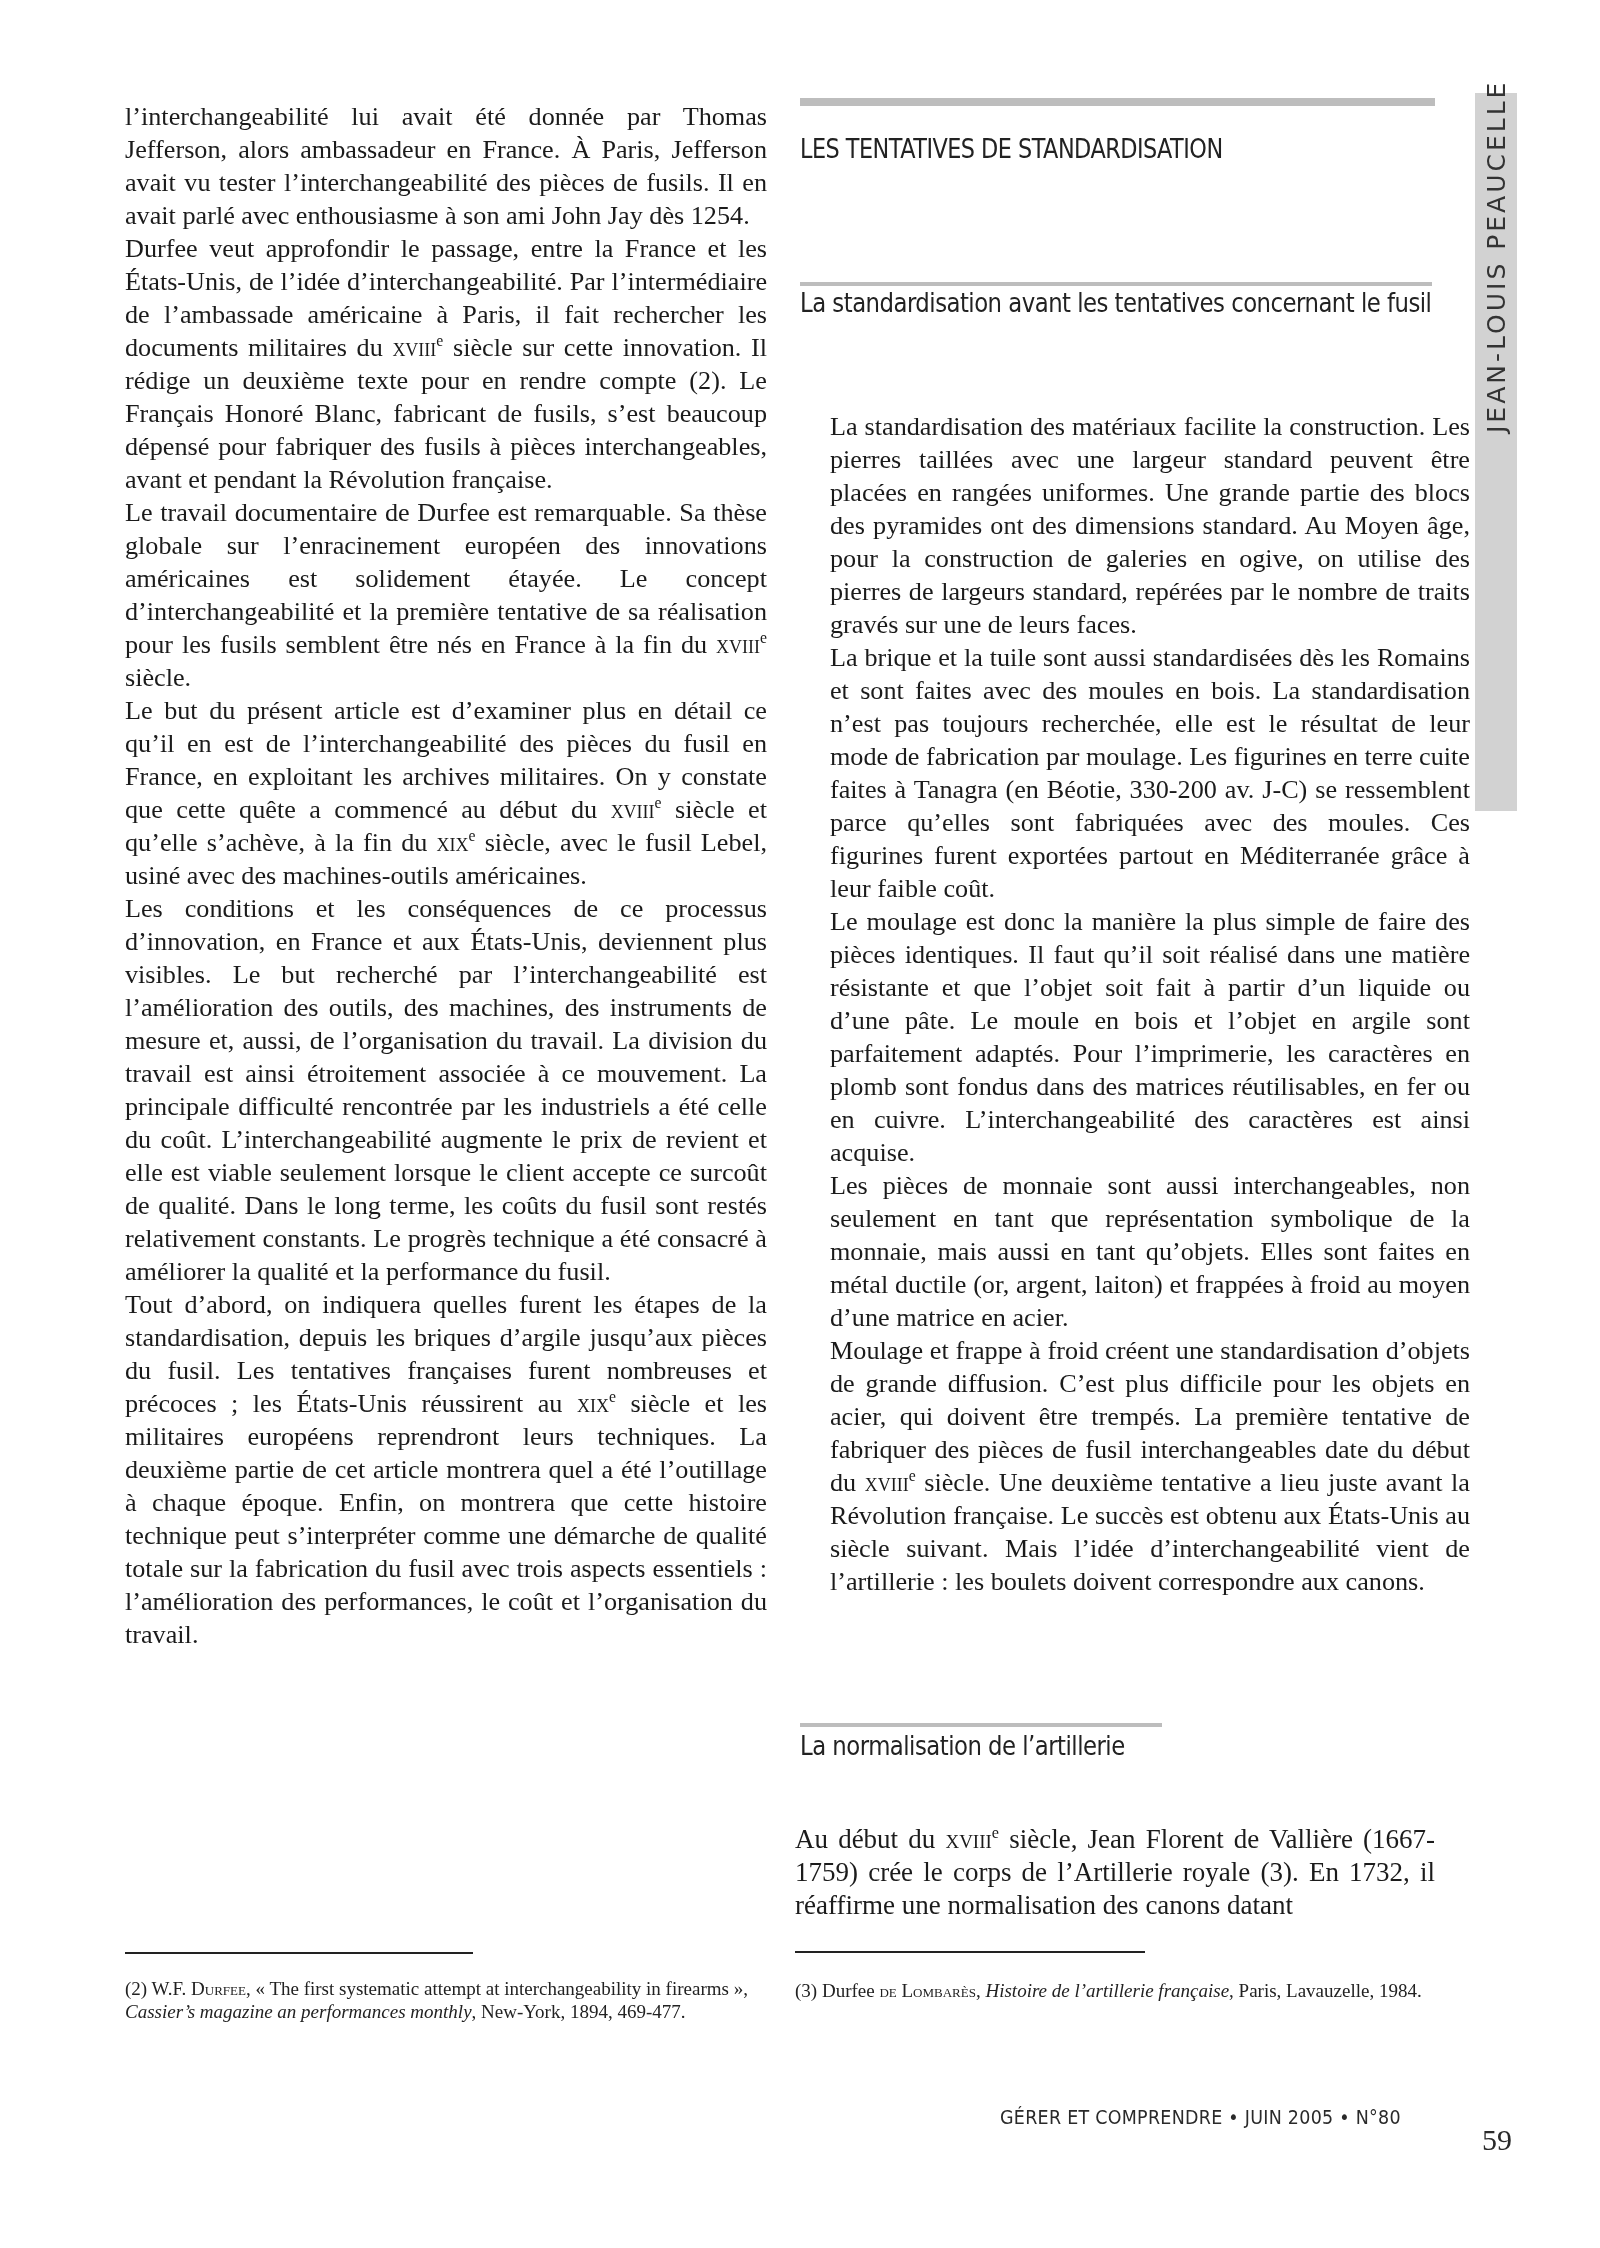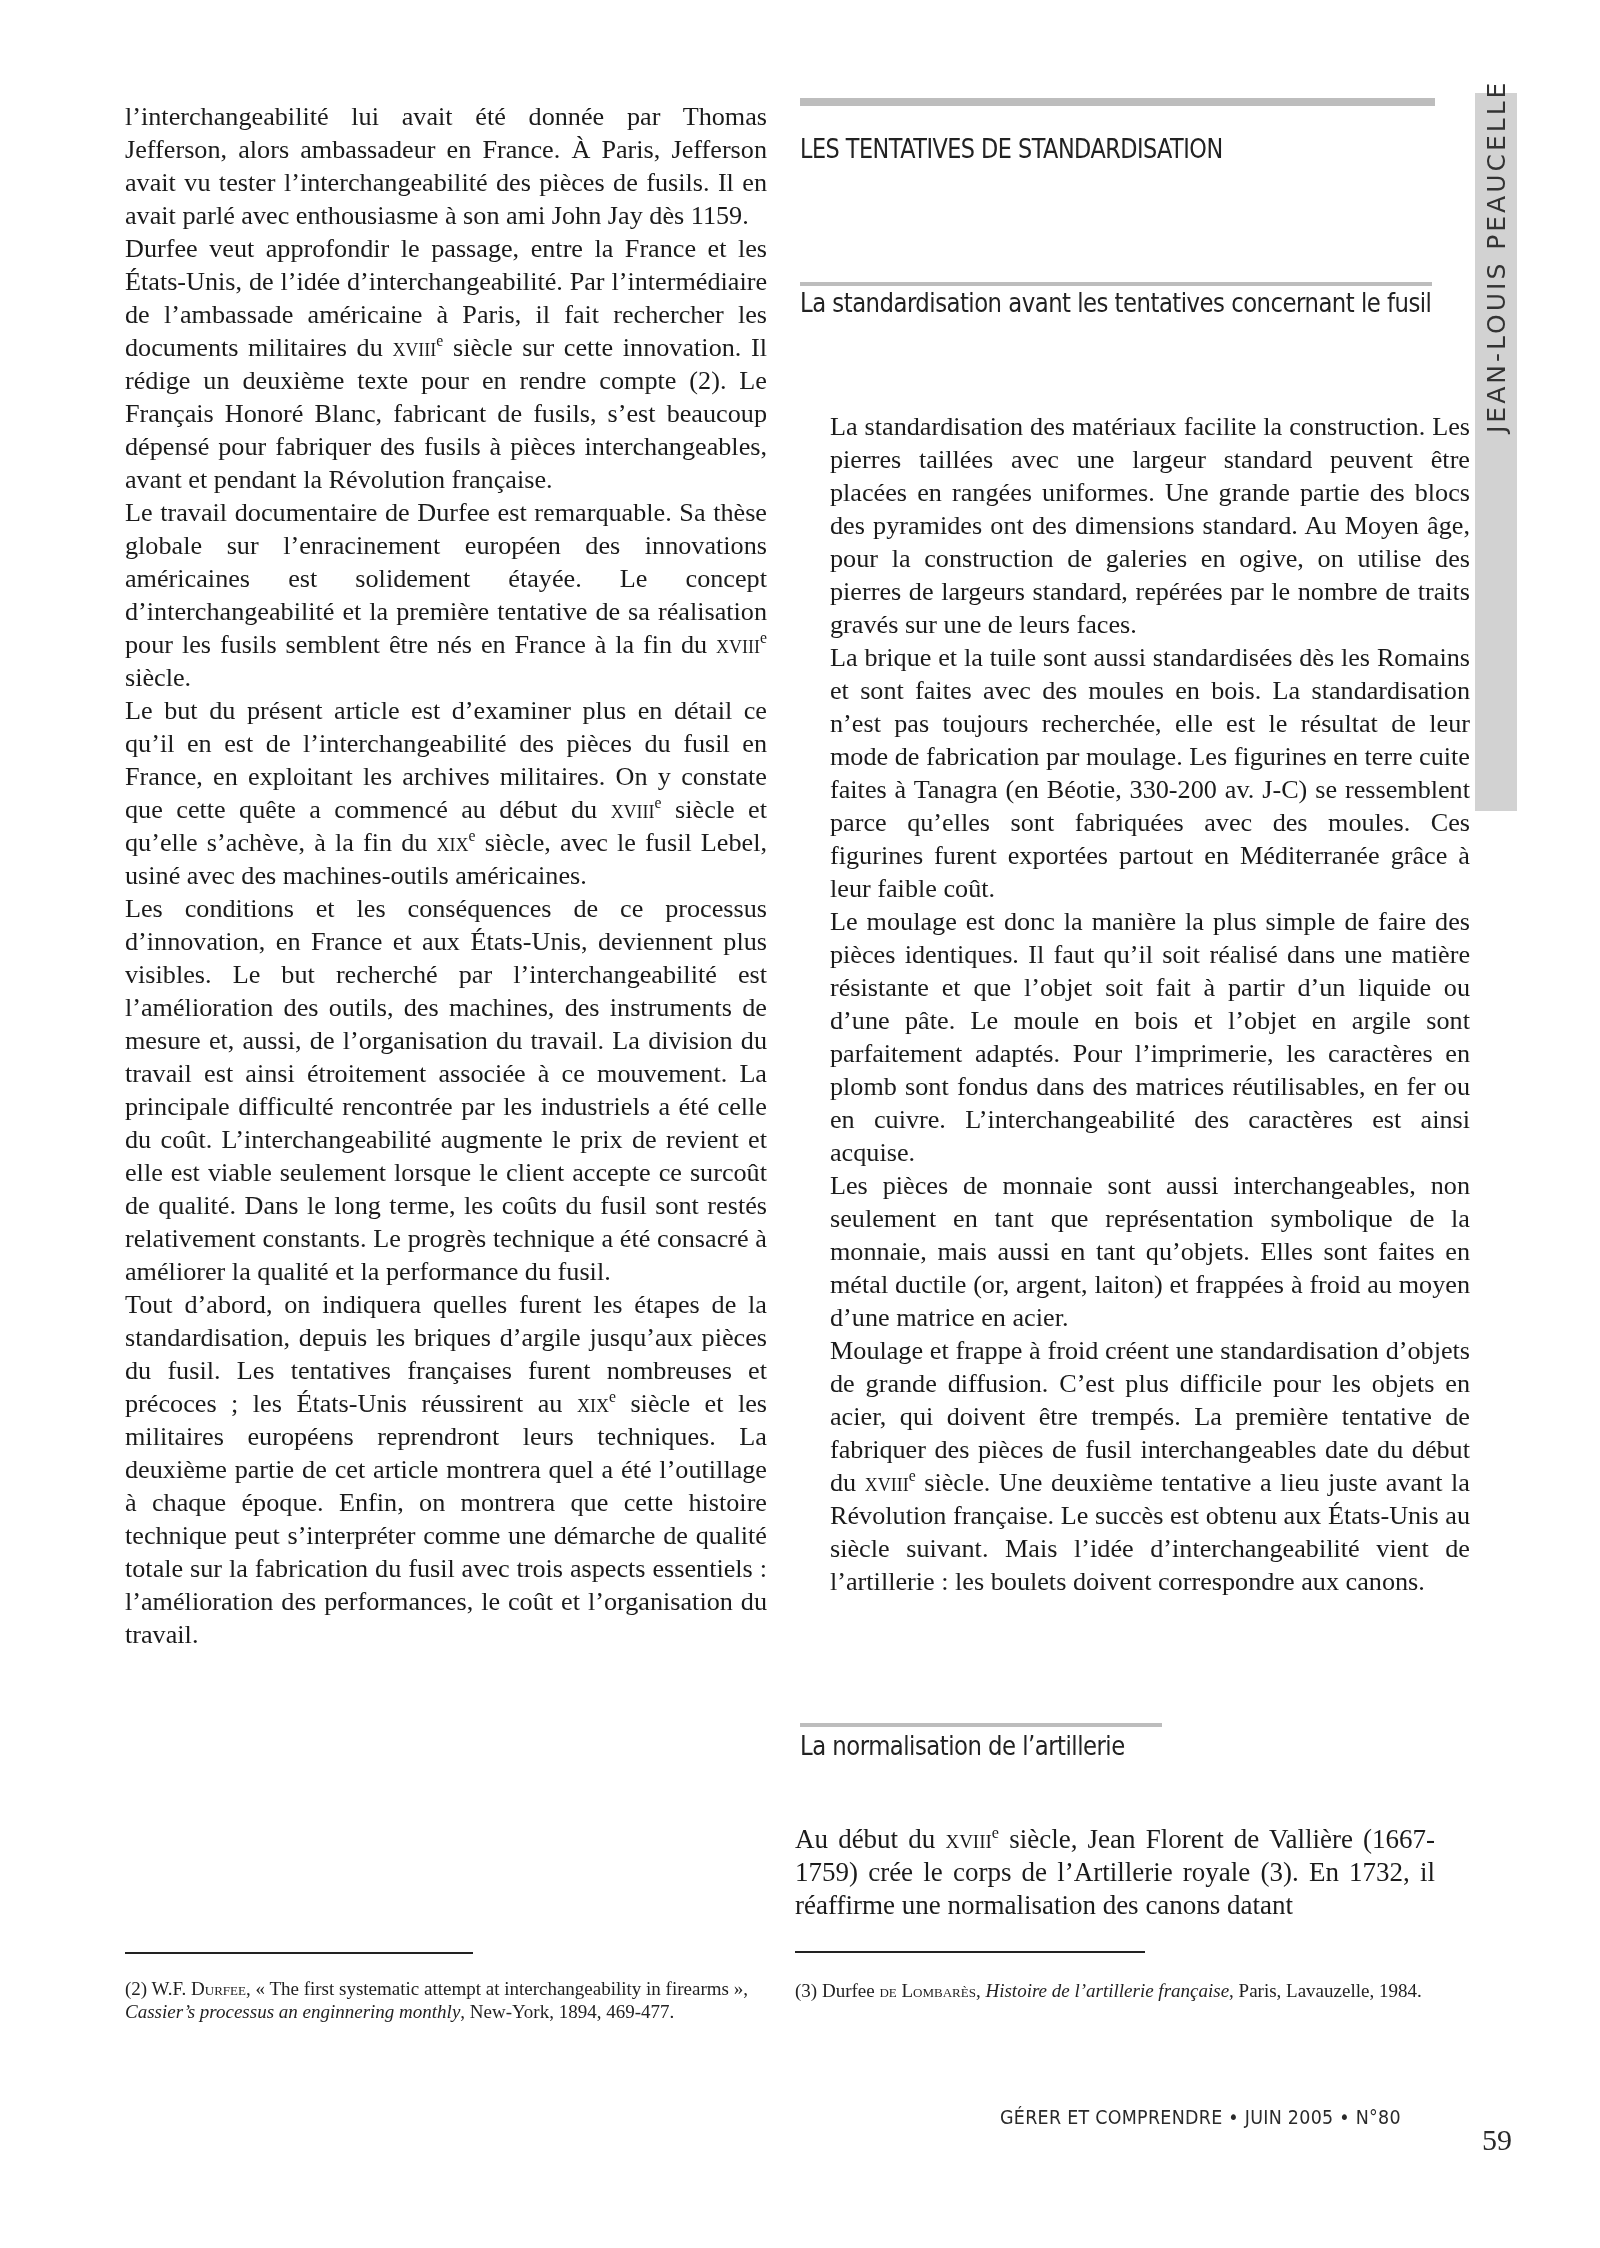--- a/index.html
+++ b/index.html
@@ -37,21 +37,21 @@
   #author-name { position: absolute; left: 0; top: 0; width: 42px; height: 718px; }
   #author-name span { position: absolute; left: 50%; top: 0; transform-origin: 0 0; transform: rotate(-90deg) translate(-340px, -14px); white-space: nowrap; font-family: "DejaVu Sans", "Liberation Sans", sans-serif; font-size: 25px; letter-spacing: 3px; color: #333; }
 
   #footer-journal { position: absolute; left: 1000px; top: 2106px; font-family: "DejaVu Sans", "Liberation Sans", sans-serif; font-size: 19px; color: #2a2a2a; letter-spacing: 0.3px; white-space: nowrap; transform: scaleX(0.92); transform-origin: left top; }
   #page-number { position: absolute; left: 1482px; top: 2095px; font-family: "Liberation Serif", "DejaVu Serif", serif; font-size: 30px; color: #2a2a2a; margin-top: 28px; }
 </style>
 </head>
 <body>
 
 <div id="col-left" class="col">
-    <p>l’interchangeabilité lui avait été donnée par Thomas Jefferson, alors ambassadeur en France. À Paris, Jefferson avait vu tester l’interchangeabilité des pièces de fusils. Il en avait parlé avec enthousiasme à son ami John Jay dès 1159.</p>
+    <p>l’interchangeabilité lui avait été donnée par Thomas Jefferson, alors ambassadeur en France. À Paris, Jefferson avait vu tester l’interchangeabilité des pièces de fusils. Il en avait parlé avec enthousiasme à son ami John Jay dès 1254.</p>
     <p>Durfee veut approfondir le passage, entre la France et les États-Unis, de l’idée d’interchangeabilité. Par l’intermédiaire de l’ambassade américaine à Paris, il fait rechercher les documents militaires du <span class="sc">xviii</span><span class="sup">e</span> siècle sur cette innovation. Il rédige un deuxième texte pour en rendre compte (2). Le Français Honoré Blanc, fabricant de fusils, s’est beaucoup dépensé pour fabriquer des fusils à pièces interchangeables, avant et pendant la Révolution française.</p>
     <p>Le travail documentaire de Durfee est remarquable. Sa thèse globale sur l’enracinement européen des innovations américaines est solidement étayée. Le concept d’interchangeabilité et la première tentative de sa réalisation pour les fusils semblent être nés en France à la fin du <span class="sc">xviii</span><span class="sup">e</span> siècle.</p>
     <p>Le but du présent article est d’examiner plus en détail ce qu’il en est de l’interchangeabilité des pièces du fusil en France, en exploitant les archives militaires. On y constate que cette quête a commencé au début du <span class="sc">xviii</span><span class="sup">e</span> siècle et qu’elle s’achève, à la fin du <span class="sc">xix</span><span class="sup">e</span> siècle, avec le fusil Lebel, usiné avec des machines-outils américaines.</p>
     <p>Les conditions et les conséquences de ce processus d’innovation, en France et aux États-Unis, deviennent plus visibles. Le but recherché par l’interchangeabilité est l’amélioration des outils, des machines, des instruments de mesure et, aussi, de l’organisation du travail. La division du travail est ainsi étroitement associée à ce mouvement. La principale difficulté rencontrée par les industriels a été celle du coût. L’interchangeabilité augmente le prix de revient et elle est viable seulement lorsque le client accepte ce surcoût de qualité. Dans le long terme, les coûts du fusil sont restés relativement constants. Le progrès technique a été consacré à améliorer la qualité et la performance du fusil.</p>
     <p>Tout d’abord, on indiquera quelles furent les étapes de la standardisation, depuis les briques d’argile jusqu’aux pièces du fusil. Les tentatives françaises furent nombreuses et précoces ; les États-Unis réussirent au <span class="sc">xix</span><span class="sup">e</span> siècle et les militaires européens reprendront leurs techniques. La deuxième partie de cet article montrera quel a été l’outillage à chaque époque. Enfin, on montrera que cette histoire technique peut s’interpréter comme une démarche de qualité totale sur la fabrication du fusil avec trois aspects essentiels : l’amélioration des performances, le coût et l’organisation du travail.</p>
   </div>
 
 <div id="section-rule" class="rule-thick"></div>
 <h2 id="section-title" class="heading">LES TENTATIVES DE STANDARDISATION</h2>
 
@@ -72,21 +72,21 @@
 <div id="body-2">
     <p>Au début du <span class="sc">xviii</span><span class="sup">e</span> siècle, Jean Florent de Vallière (1667-1759) crée le corps de l’Artillerie royale (3). En 1732, il réaffirme une normalisation des canons datant</p>
   </div>
 
 <div id="fn-sep-left" class="fn-sep"></div>
 <div id="fn-left" class="footnote">
   <span>(2)</span>
   <span>W.F.</span>
   <span class="sc">Durfee</span>,
   <span>« The first systematic attempt at interchangeability in firearms »</span>,
-  <i>Cassier’s processus an enginnering monthly</i><span>, New-York, 1894, 469-477.</span>
+  <i>Cassier’s magazine an performances monthly</i><span>, New-York, 1894, 469-477.</span>
 </div>
 
 <div id="fn-sep-right" class="fn-sep"></div>
 <div id="fn-right" class="footnote">
   <span>(3)</span>
   <span>Durfee</span>
   <span class="sc">de Lombarès</span>,
   <i>Histoire de l’artillerie française</i><span>, Paris, Lavauzelle, 1984.</span>
 </div>
 

